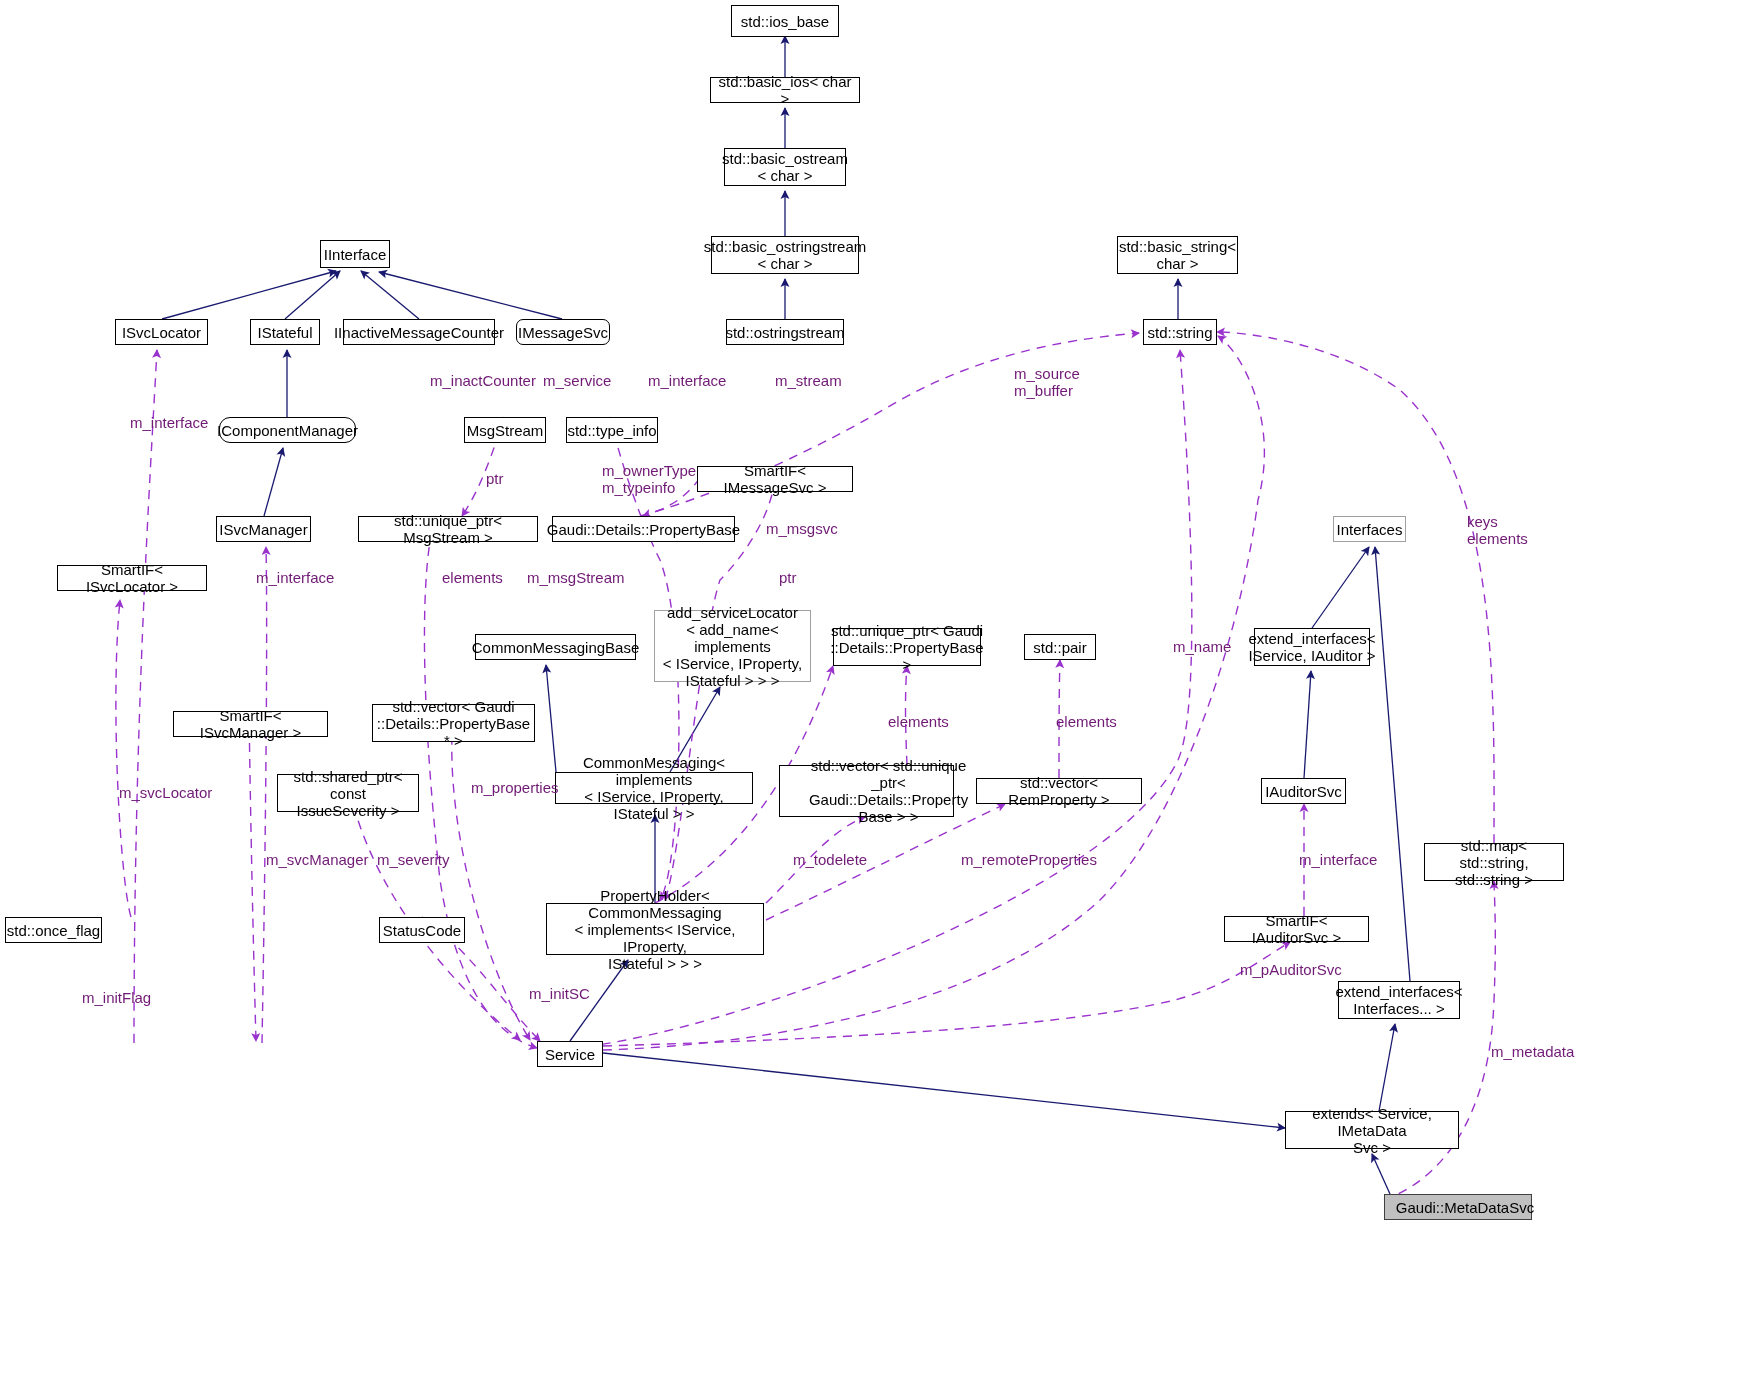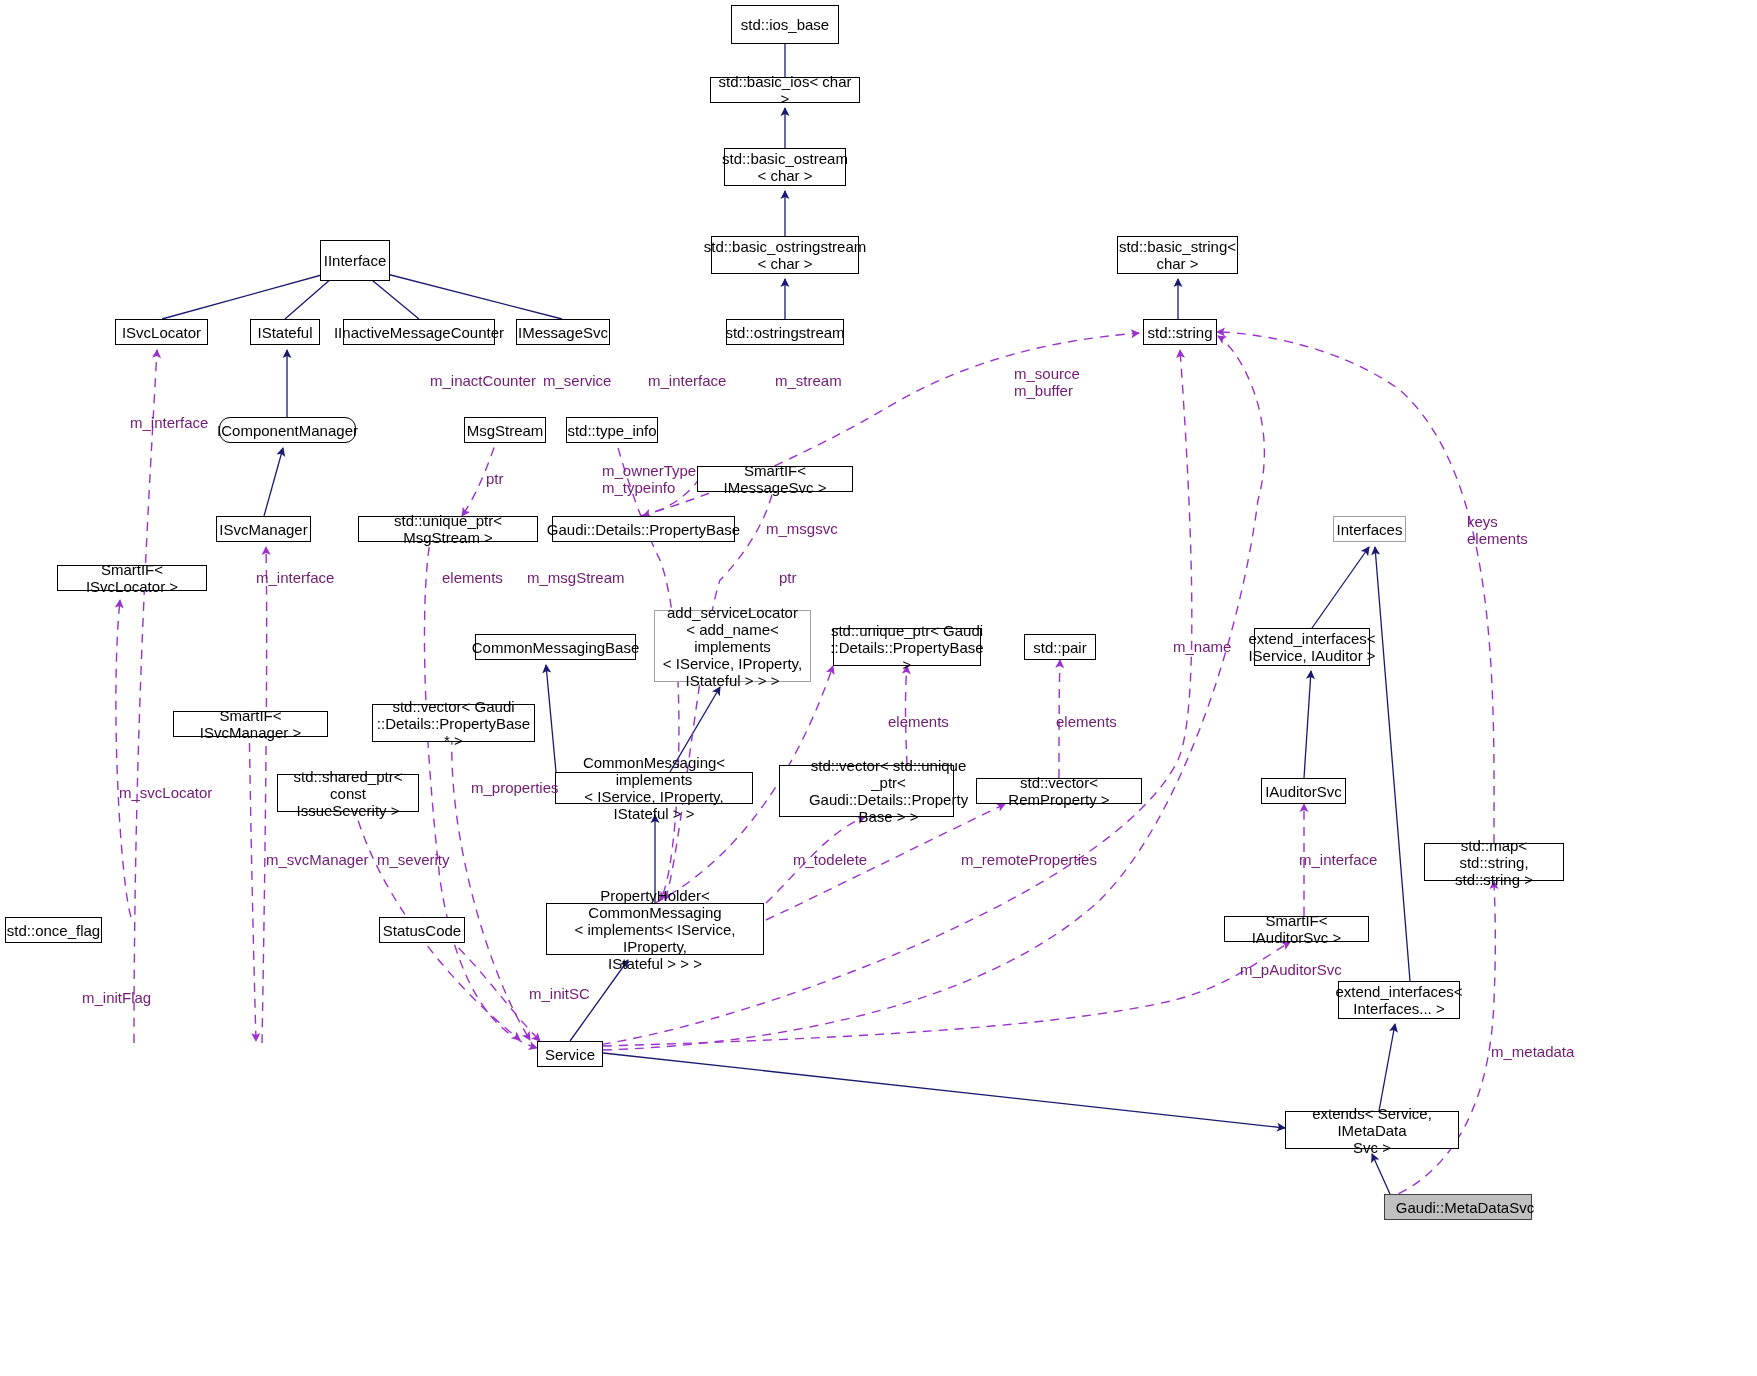--- a/index.html
+++ b/index.html
@@ -117,35 +117,35 @@
       <path d="M1304,916 C1304,870 1304,830 1304,804"></path>
       <path d="M1384,1200 C1440,1180 1490,1120 1494,1000 C1497,930 1494,890 1494,881"></path>
       <path d="M1494,843 C1494,700 1500,480 1400,390 C1330,340 1240,332 1217,332"></path>
       <path d="M603,1050 C760,1045 980,1010 1100,900 C1180,820 1240,640 1258,500 C1280,420 1240,350 1218,336"></path>
       <path d="M640,516 C700,500 800,460 900,400 C990,350 1080,338 1139,333"></path>
       <path d="M603,1046 C800,1040 1050,1030 1175,1000 C1230,985 1260,960 1290,942"></path>
     </g>
   </svg>
 
   <div id="nodes-layer">
-      <div class="node" style="left: 731px; top: 5px; width: 108px; height: 39px;">std::ios_base</div>
+      <div class="node" style="left: 731px; top: 5px; width: 108px; height: 32px;">std::ios_base</div>
       <div class="node" style="left: 710px; top: 77px; width: 150px; height: 26px;">std::basic_ios&lt; char &gt;</div>
       <div class="node" style="left: 724px; top: 148px; width: 122px; height: 38px;">std::basic_ostream
 &lt; char &gt;</div>
       <div class="node" style="left: 711px; top: 236px; width: 148px; height: 38px;">std::basic_ostringstream
 &lt; char &gt;</div>
       <div class="node" style="left: 726px; top: 319px; width: 118px; height: 26px;">std::ostringstream</div>
       <div class="node" style="left: 1117px; top: 236px; width: 121px; height: 38px;">std::basic_string&lt;
 char &gt;</div>
       <div class="node" style="left: 1143px; top: 319px; width: 74px; height: 26px;">std::string</div>
-      <div class="node" style="left: 320px; top: 240px; width: 70px; height: 41px;">IInterface</div>
+      <div class="node" style="left: 320px; top: 240px; width: 70px; height: 28px;">IInterface</div>
       <div class="node" style="left: 115px; top: 319px; width: 93px; height: 26px;">ISvcLocator</div>
       <div class="node" style="left: 250px; top: 319px; width: 70px; height: 26px;">IStateful</div>
       <div class="node" style="left: 343px; top: 319px; width: 152px; height: 26px;">IInactiveMessageCounter</div>
-      <div class="node" style="left: 516px; top: 319px; width: 94px; height: 26px;">IMessageSvc</div>
+      <div class="node" style="left: 516px; top: 319px; width: 94px; height: 26px; border-radius: 7px;">IMessageSvc</div>
       <div class="node" style="left: 219px; top: 417px; width: 137px; height: 26px; border-radius: 11px;">IComponentManager</div>
       <div class="node" style="left: 464px; top: 417px; width: 82px; height: 26px;">MsgStream</div>
       <div class="node" style="left: 566px; top: 417px; width: 92px; height: 26px;">std::type_info</div>
       <div class="node" style="left: 697px; top: 466px; width: 156px; height: 26px;">SmartIF&lt; IMessageSvc &gt;</div>
       <div class="node faded" style="left: 1333px; top: 516px; width: 73px; height: 26px;">Interfaces</div>
       <div class="node" style="left: 216px; top: 516px; width: 95px; height: 26px;">ISvcManager</div>
       <div class="node" style="left: 358px; top: 516px; width: 180px; height: 26px;">std::unique_ptr&lt; MsgStream &gt;</div>
       <div class="node" style="left: 552px; top: 516px; width: 183px; height: 26px;">Gaudi::Details::PropertyBase</div>
       <div class="node" style="left: 57px; top: 565px; width: 150px; height: 26px;">SmartIF&lt; ISvcLocator &gt;</div>
       <div class="node faded" style="left: 654px; top: 610px; width: 157px; height: 72px;">add_serviceLocator

